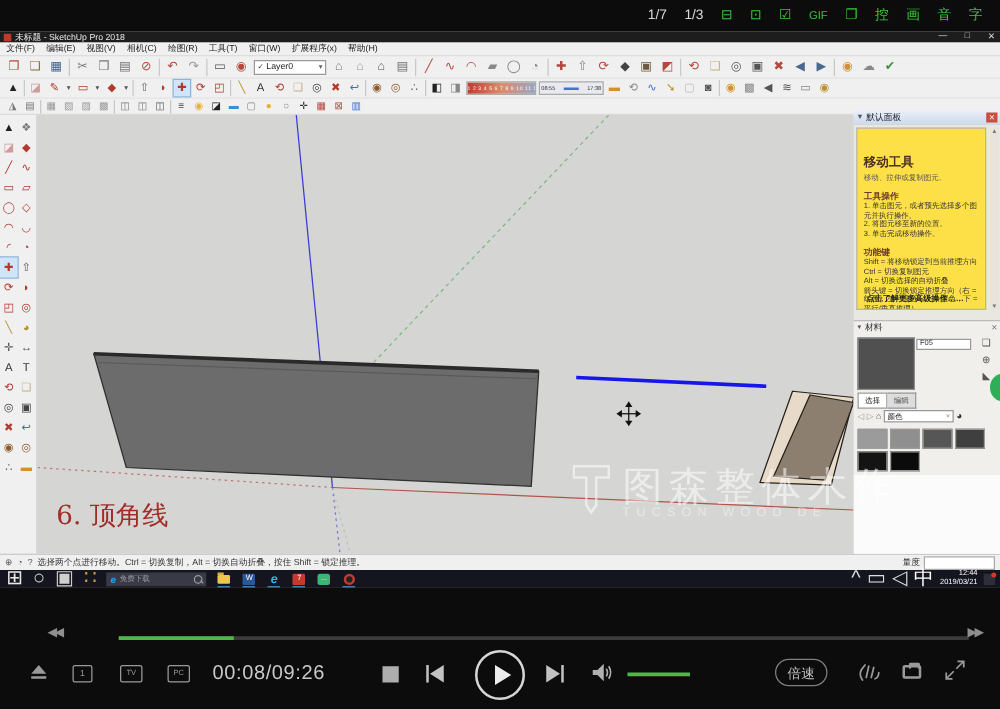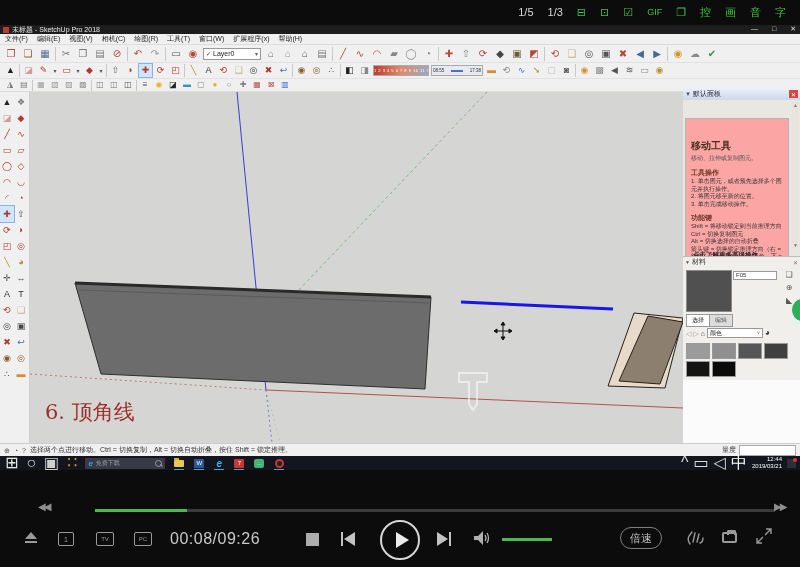--- a/index.html
+++ b/index.html
@@ -53,22 +53,22 @@
   .wm-text{font-size:32px;letter-spacing:5px;font-weight:500;line-height:1.1;}
   .wm-sub{font-size:10px;letter-spacing:5px;color:rgba(255,255,255,0.45);margin-top:-2px;}
   
   .rpanel{left:683px;top:63px;width:117px;height:355px;background:#e9e7e2;z-index:3;}
   .rp-title{position:absolute;left:0;top:0;width:117px;height:12px;
             background:linear-gradient(#eaf1fa,#ccd8ea);display:flex;align-items:center;
             font-size:7px;color:#223;padding:0 2px;box-sizing:border-box;}
   .rp-title .close{margin-left:auto;background:#cf4a3f;color:#fff;width:9px;height:8px;
                    font-size:6px;display:inline-flex;align-items:center;justify-content:center;}
   .pin{font-size:6px;color:#556;margin-right:2px;}
-  .instructor{position:absolute;left:2px;top:14px;width:104px;height:146px;background:#fca5a5;
-              border:1px solid #b5b5b5;box-sizing:border-box;overflow:hidden;padding:20px 5px 10px 5px;margin-top:16px;}
+  .instructor{position:absolute;left:2px;top:14px;width:104px;height:146px;background:#fde047;
+              border:1px solid #b5b5b5;box-sizing:border-box;overflow:hidden;padding:20px 5px 10px 5px;}
   .vscroll{position:absolute;left:109px;top:14px;width:7px;height:146px;background:#e8e4dc;
            display:flex;flex-direction:column;justify-content:space-between;align-items:center;font-size:5px;color:#777;}
   .ins-title{font-family:"DejaVu Serif","Liberation Serif",serif;font-weight:bold;font-size:10px;color:#4a3020;}
   .ins-sub{font-size:6px;color:#555;margin-top:1px;}
   .ins-h{font-size:7px;font-weight:bold;color:#6d3a28;margin-top:5px;}
   .ins-li{font-size:6px;color:#333;line-height:1.25;}
   .ins-more{position:absolute;left:7px;bottom:3px;font-size:6.5px;font-weight:bold;color:#222;}
   .materials{position:absolute;left:0;top:168px;width:117px;height:124px;background:#f0efec;border-top:1px solid #bbb;}
   .mat-head{display:flex;align-items:center;height:10px;font-size:7px;color:#333;padding:0 2px;gap:2px;}
   .mat-head .mx{margin-left:auto;color:#777;font-size:6px;}
@@ -141,21 +141,21 @@
   .speed{position:absolute;left:620px;top:57px;width:42px;height:22px;border:1px solid #7f7f7f;
          border-radius:11px;color:#c2c2c2;font-size:11px;display:flex;align-items:center;justify-content:center;box-sizing:border-box;}
   .case{position:absolute;left:722px;top:62px;width:15px;height:11px;border:2px solid #9a9a9a;border-radius:2px;box-sizing:border-box;}
   .case::before{content:"";position:absolute;left:3px;top:-4px;width:5px;height:3px;border:2px solid #9a9a9a;
                 border-bottom:none;border-radius:2px 2px 0 0;}
 </style>
 </head>
 <body>
 
 <div class="abs top-bar">
-    <span class="ic" style="color: rgb(216, 216, 216);">1/5</span>
+    <span class="ic" style="color: rgb(216, 216, 216);">1/7</span>
     <span class="ic" style="color: rgb(216, 216, 216);">1/3</span>
     <span class="ic" style="color: rgb(62, 196, 62);">⊟</span>
     <span class="ic" style="color: rgb(62, 196, 62);">⊡</span>
     <span class="ic" style="color: rgb(62, 196, 62);">☑</span>
     <span class="ic" style="color: rgb(62, 196, 62); font-size: 9px;">GIF</span>
     <span class="ic" style="color: rgb(62, 196, 62);">❐</span>
     <span class="ic" style="color: rgb(62, 196, 62);">控</span>
     <span class="ic" style="color: rgb(62, 196, 62);">画</span>
     <span class="ic" style="color: rgb(62, 196, 62);">音</span>
     <span class="ic" style="color: rgb(62, 196, 62);">字</span>
@@ -408,20 +408,24 @@
       </span>
       <span class="badge"></span>
     </span>
   </div>
 </div>
 
 <div class="abs watermark">
   <svg width="30" height="42">
     <path d="M1 1 h28 v9 h-10 v22 l-4 6 -4 -6 v-22 h-10 z" fill="none" stroke="rgba(255,255,255,0.55)" stroke-width="2"></path>
   </svg>
+  <span>
+    <div class="wm-text">图森整体木作</div>
+    <div class="wm-sub">TUCSON WOOD DE</div>
+  </span>
 </div>
 
 <div class="abs float-green"></div>
 
 <div class="abs player">
   <span class="skip" style="left:38px;top:31px;">◀◀</span>
   <div class="ptrack">
     <div class="pfill"></div>
   </div>
   <span class="skip" style="left:774px;top:31px;">▶▶</span>

